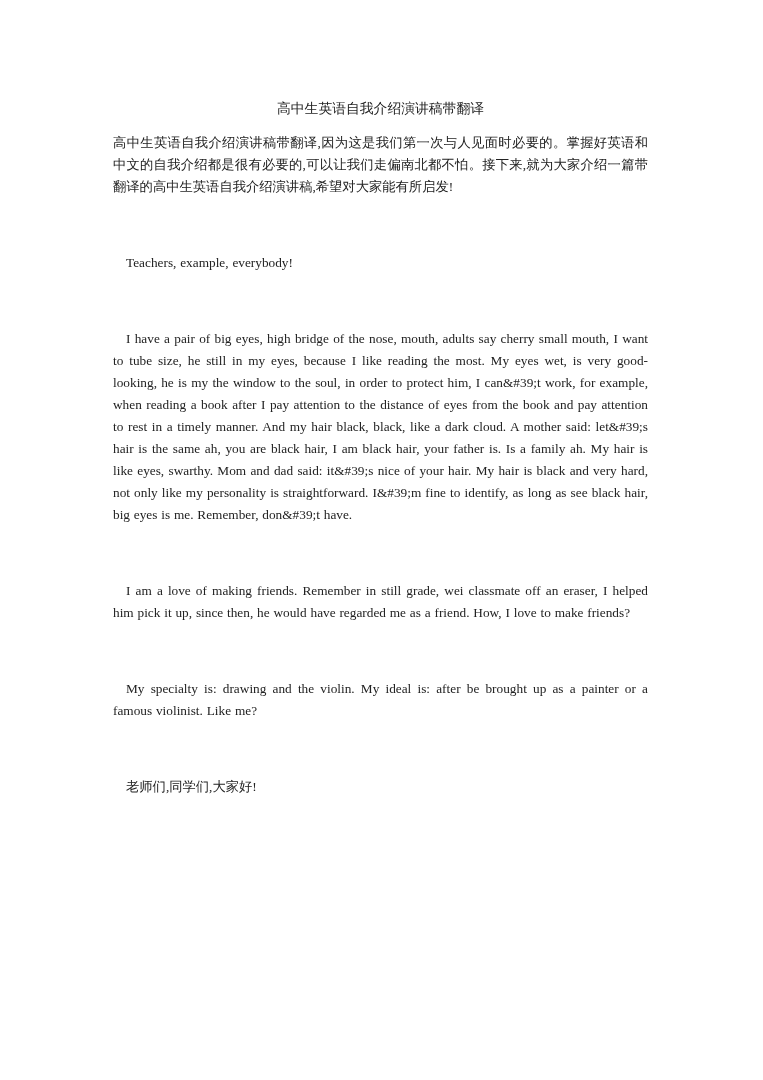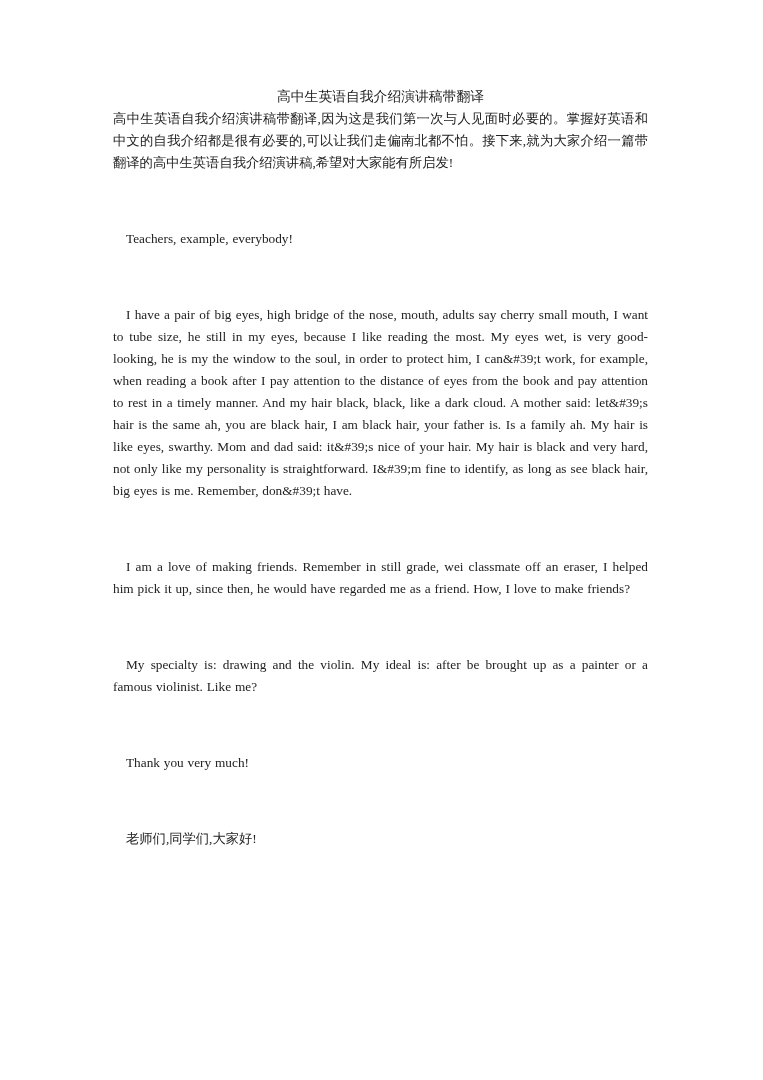--- a/index.html
+++ b/index.html
@@ -15,21 +15,21 @@
     overflow: hidden;
     box-sizing: border-box;
     padding: 86px 115px 0 113px;
     font-family: "Liberation Serif", "DejaVu Serif", serif;
     font-size: 13.3px;
     line-height: 22px;
     color: #222222;
   }
   .doc-title {
     text-align: center;
-    margin: 0;
+    margin: 12px;
     font-size: 13.8px;
     font-weight: normal;
     line-height: 22px;
   }
   .para {
     margin: 0 0 54px 0;
     text-align: justify;
     text-indent: 13px;
     word-spacing: 0.5px;
   }
@@ -51,17 +51,16 @@
 
   <p class="para">Teachers, example, everybody!</p>
 
 
   <p class="para">I have a pair of big eyes, high bridge of the nose, mouth, adults say cherry small mouth, I want to tube size, he still in my eyes, because I like reading the most. My eyes wet, is very good-looking, he is my the window to the soul, in order to protect him, I can&amp;#39;t work, for example, when reading a book after I pay attention to the distance of eyes from the book and pay attention to rest in a timely manner. And my hair black, black, like a dark cloud. A mother said: let&amp;#39;s hair is the same ah, you are black hair, I am black hair, your father is. Is a family ah. My hair is like eyes, swarthy. Mom and dad said: it&amp;#39;s nice of your hair. My hair is black and very hard, not only like my personality is straightforward. I&amp;#39;m fine to identify, as long as see black hair, big eyes is me. Remember, don&amp;#39;t have.</p>
 
   <p class="para">I am a love of making friends. Remember in still grade, wei classmate off an eraser, I helped him pick it up, since then, he would have regarded me as a friend. How, I love to make friends?</p>
 
   <p class="para">My specialty is: drawing and the violin. My ideal is: after be brought up as a painter or a famous violinist. Like me?</p>
 
-  <p class="para">Thank you very much!</p>
 
   <p class="para no-gap">老师们,同学们,大家好!</p>
 
 </div>
 
 </body></html>

